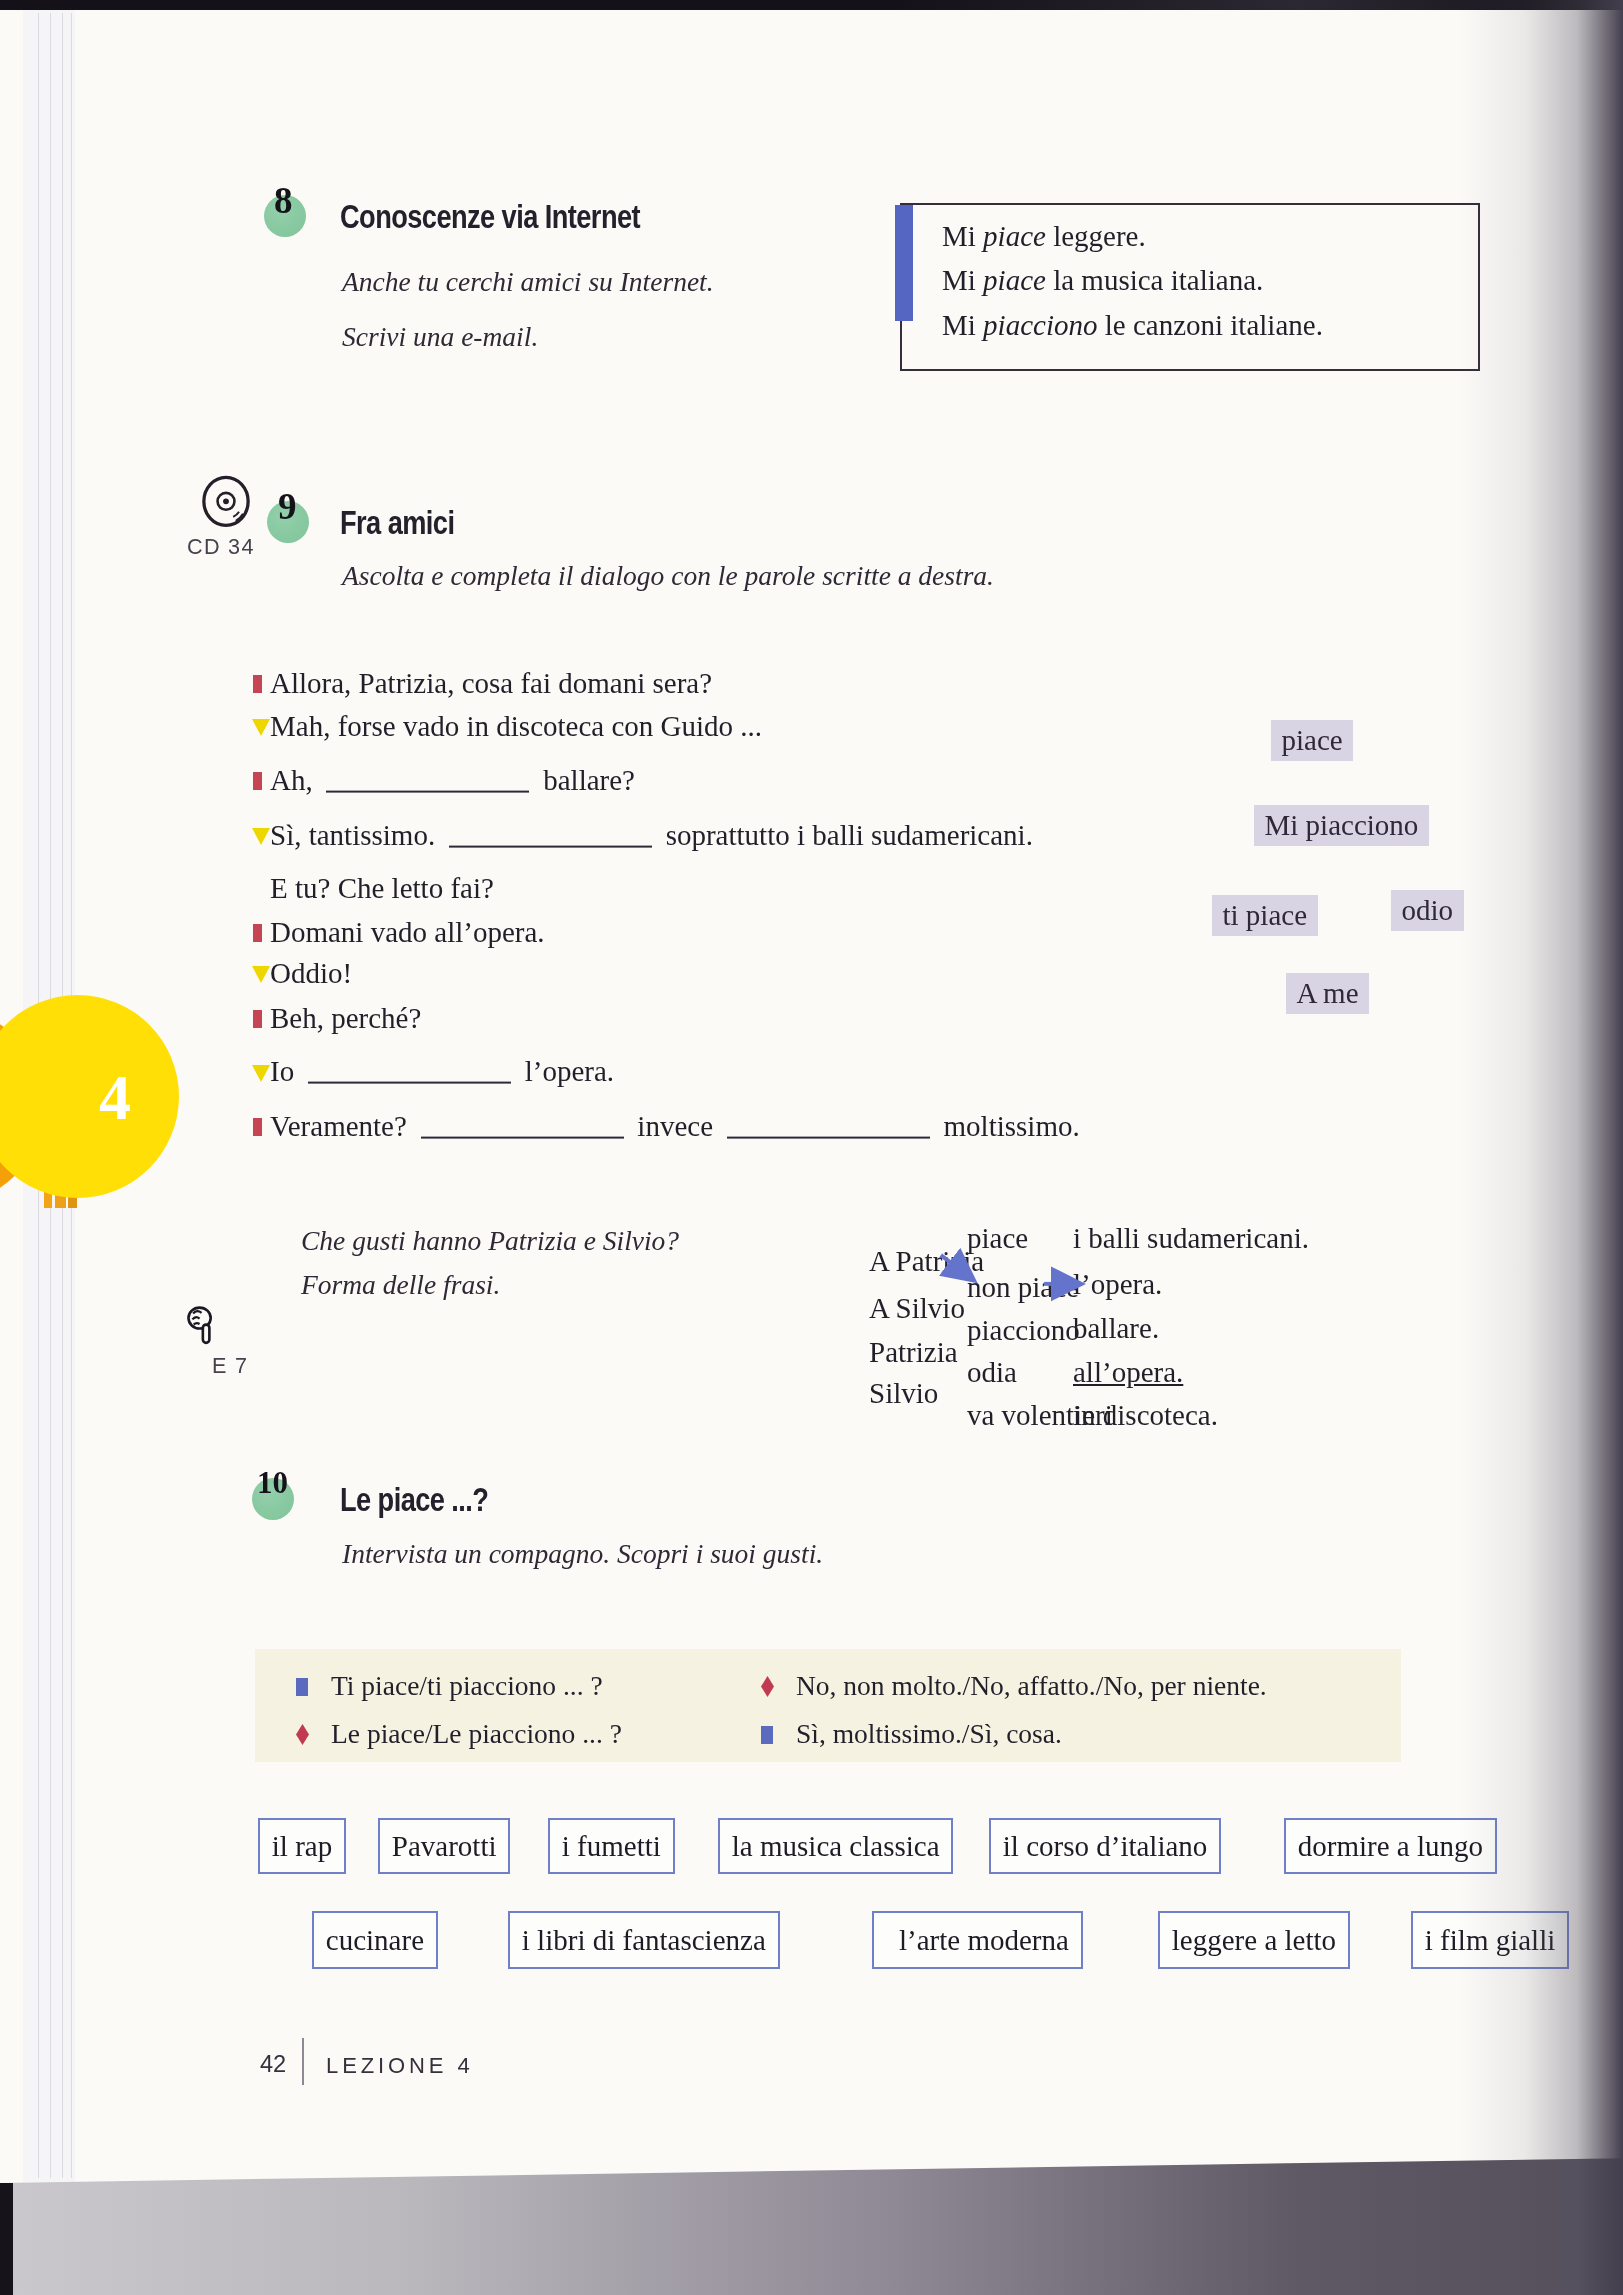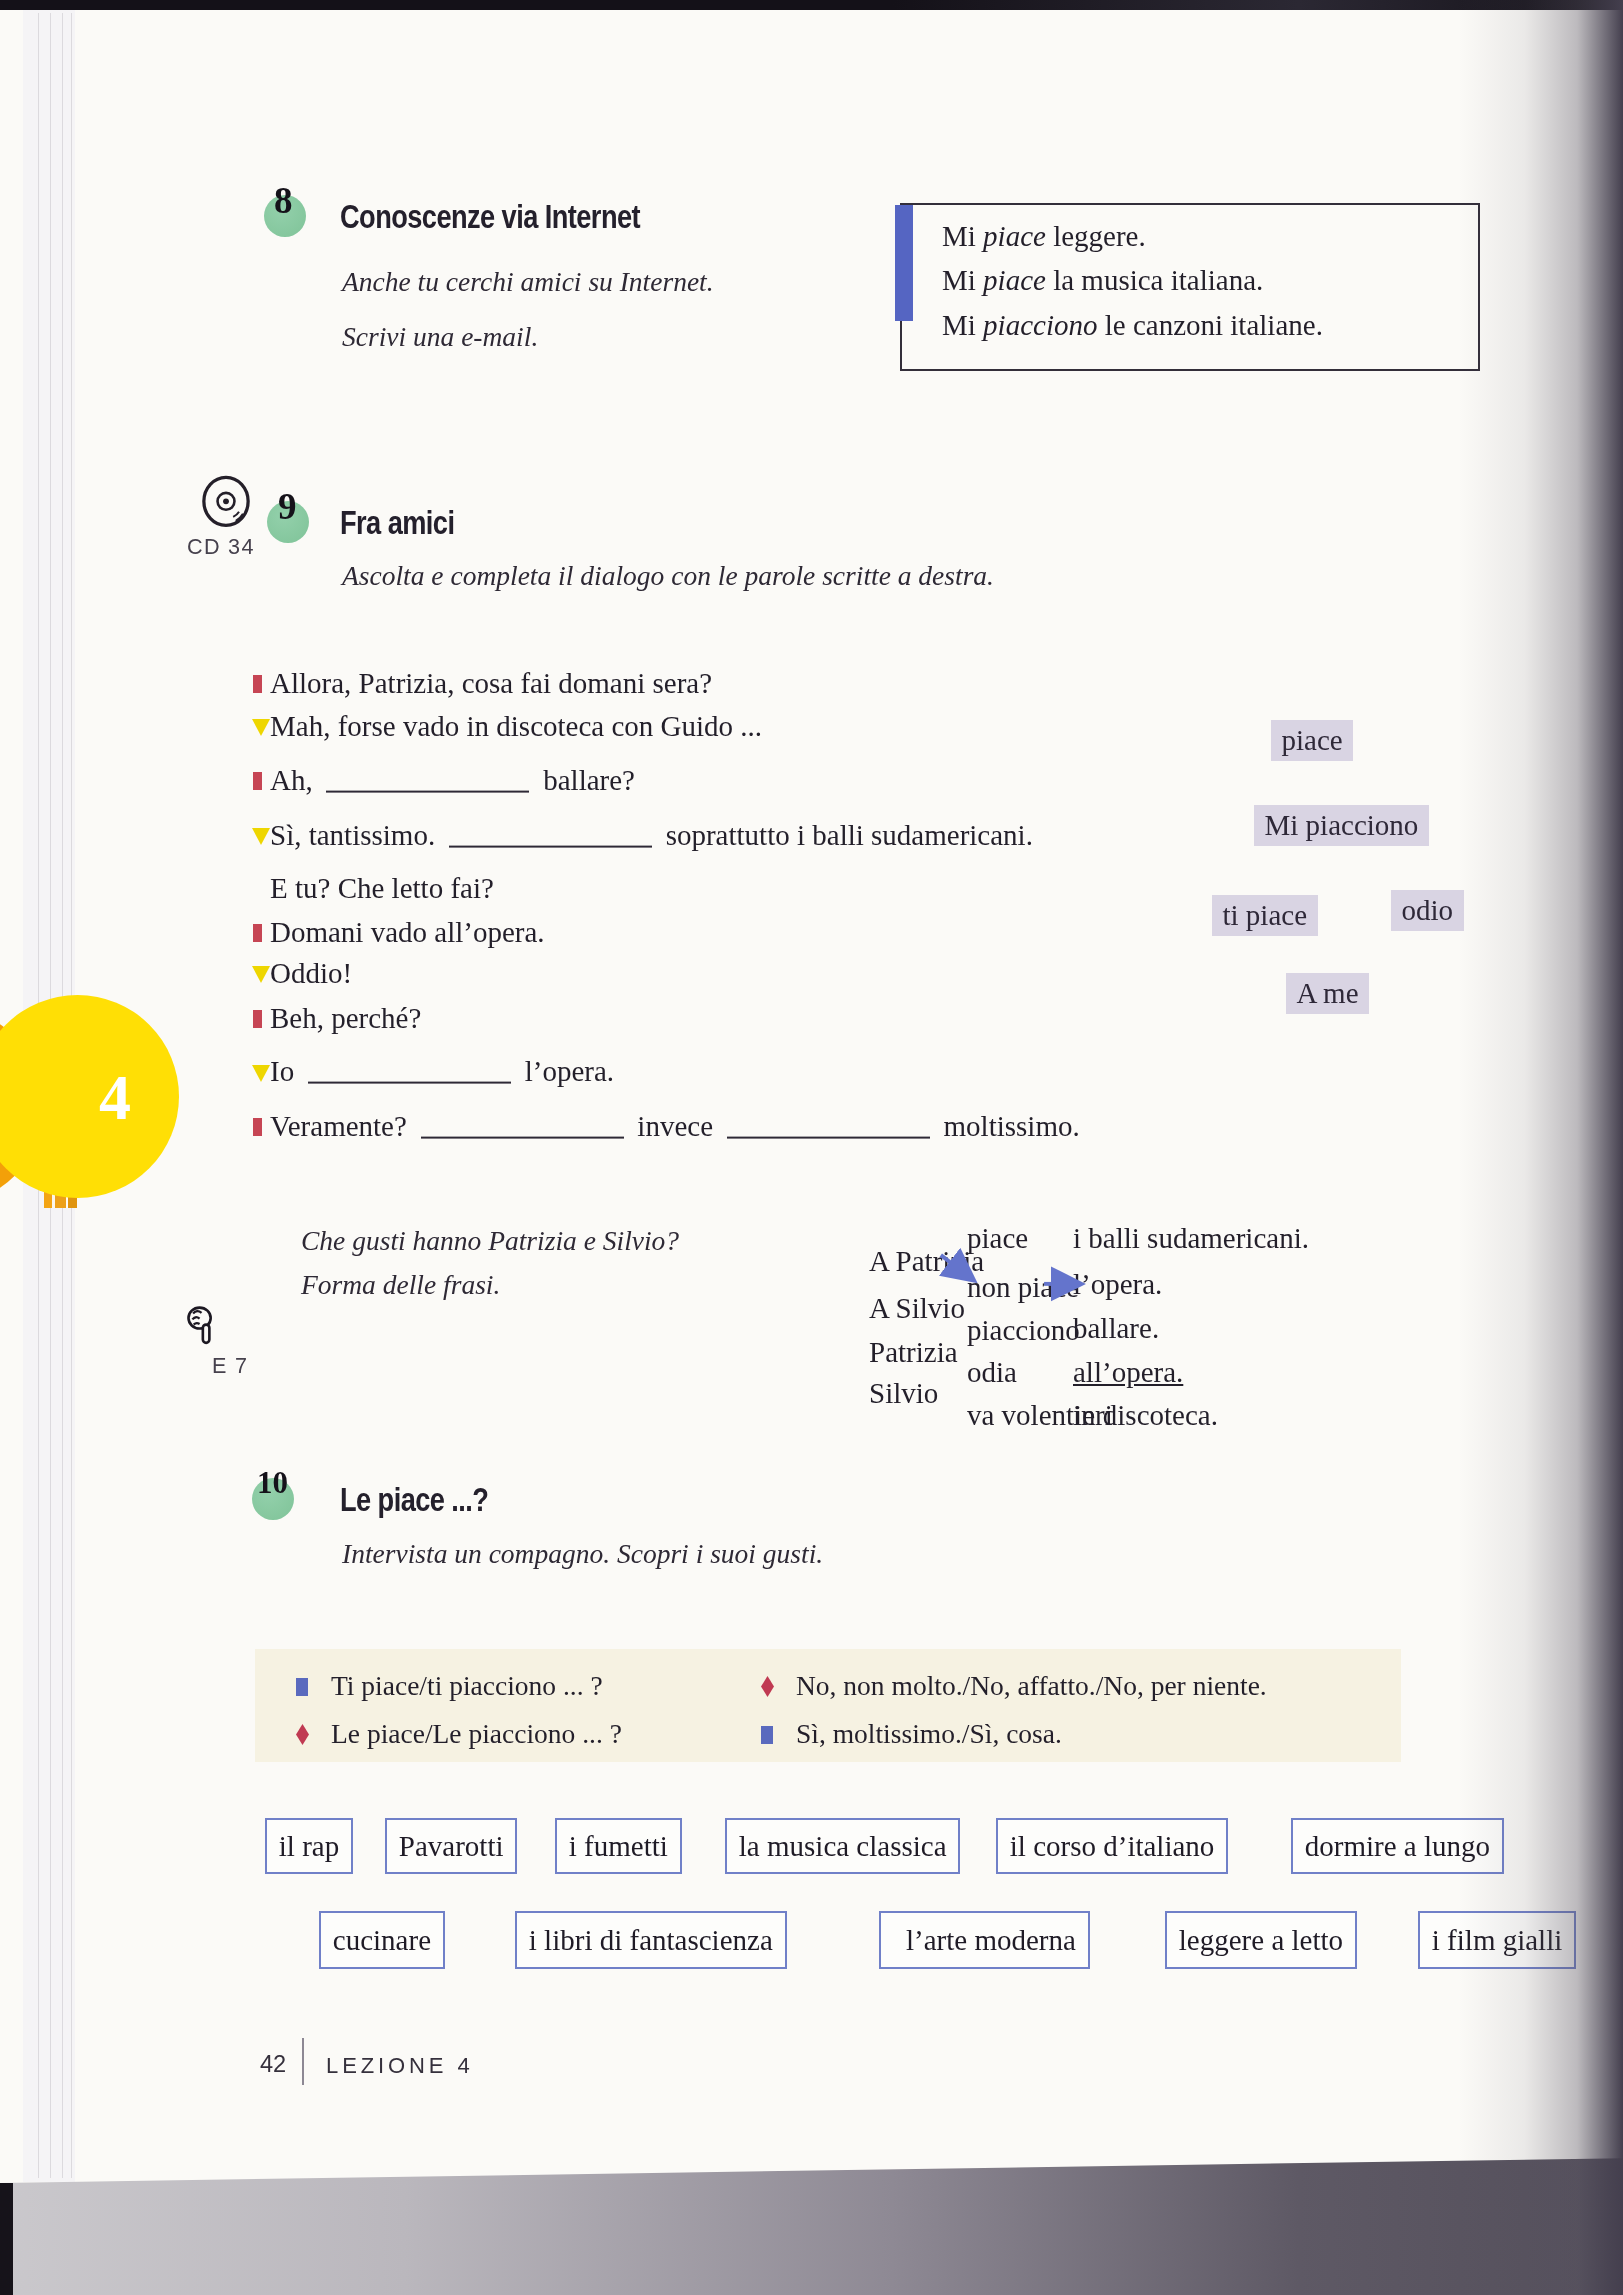--- a/index.html
+++ b/index.html
@@ -38,21 +38,21 @@
   .bullet-red{width:9.2px;height:18.3px;background:#c64554;z-index:10;}
   .bullet-tri{width:0;height:0;border-left:9.2px solid transparent;border-right:9.2px solid transparent;
               border-top:17px solid #eed600;z-index:10;}
   .bullet-blue{width:11.8px;height:17.7px;background:#5a6abe;z-index:10;}
   .bullet-diamond{width:13px;height:21px;background:#c03a52;z-index:10;
                   clip-path:polygon(50% 0,100% 50%,50% 100%,0 50%);}
   .blank{display:inline-block;width:203px;height:22px;border-bottom:2px solid #2e2936;
          transform:translateY(2.6px);margin:0 6.5px;}
   .chip{z-index:10;background:#d9d4e3;color:#2e2838;font-size:29px;padding:3.9px 10.5px;white-space:nowrap;}
   .topic-box{z-index:10;border:2.6px solid #7080c8;background:#fdfdfb;font-size:29px;color:#1f1b26;
-             display:flex;align-items:center;justify-content:center;padding:0 11.8px;white-space:nowrap;margin-left:7px;}
+             display:flex;align-items:center;justify-content:center;padding:0 11.8px;white-space:nowrap;}
   .mcol{z-index:10;font-size:29px;white-space:nowrap;}
   .small-label{z-index:10;font-family:"Liberation Sans",sans-serif;font-size:21.6px;color:#46414d;letter-spacing:1.3px;}
 
   
   #gbox{left:900px;top:203px;width:576px;height:164px;border:2px solid #332e3a;z-index:9;}
   #gbar{left:895px;top:205px;width:17.7px;height:116px;background:#5565c2;z-index:10;}
   .gline{left:942px;font-size:29px;white-space:nowrap;z-index:11;}
 
   #beige-box{left:255px;top:1649px;width:1146px;height:113px;background:#f6f2e2;z-index:8;}
   .qa-text{z-index:10;font-size:27.5px;white-space:nowrap;}

